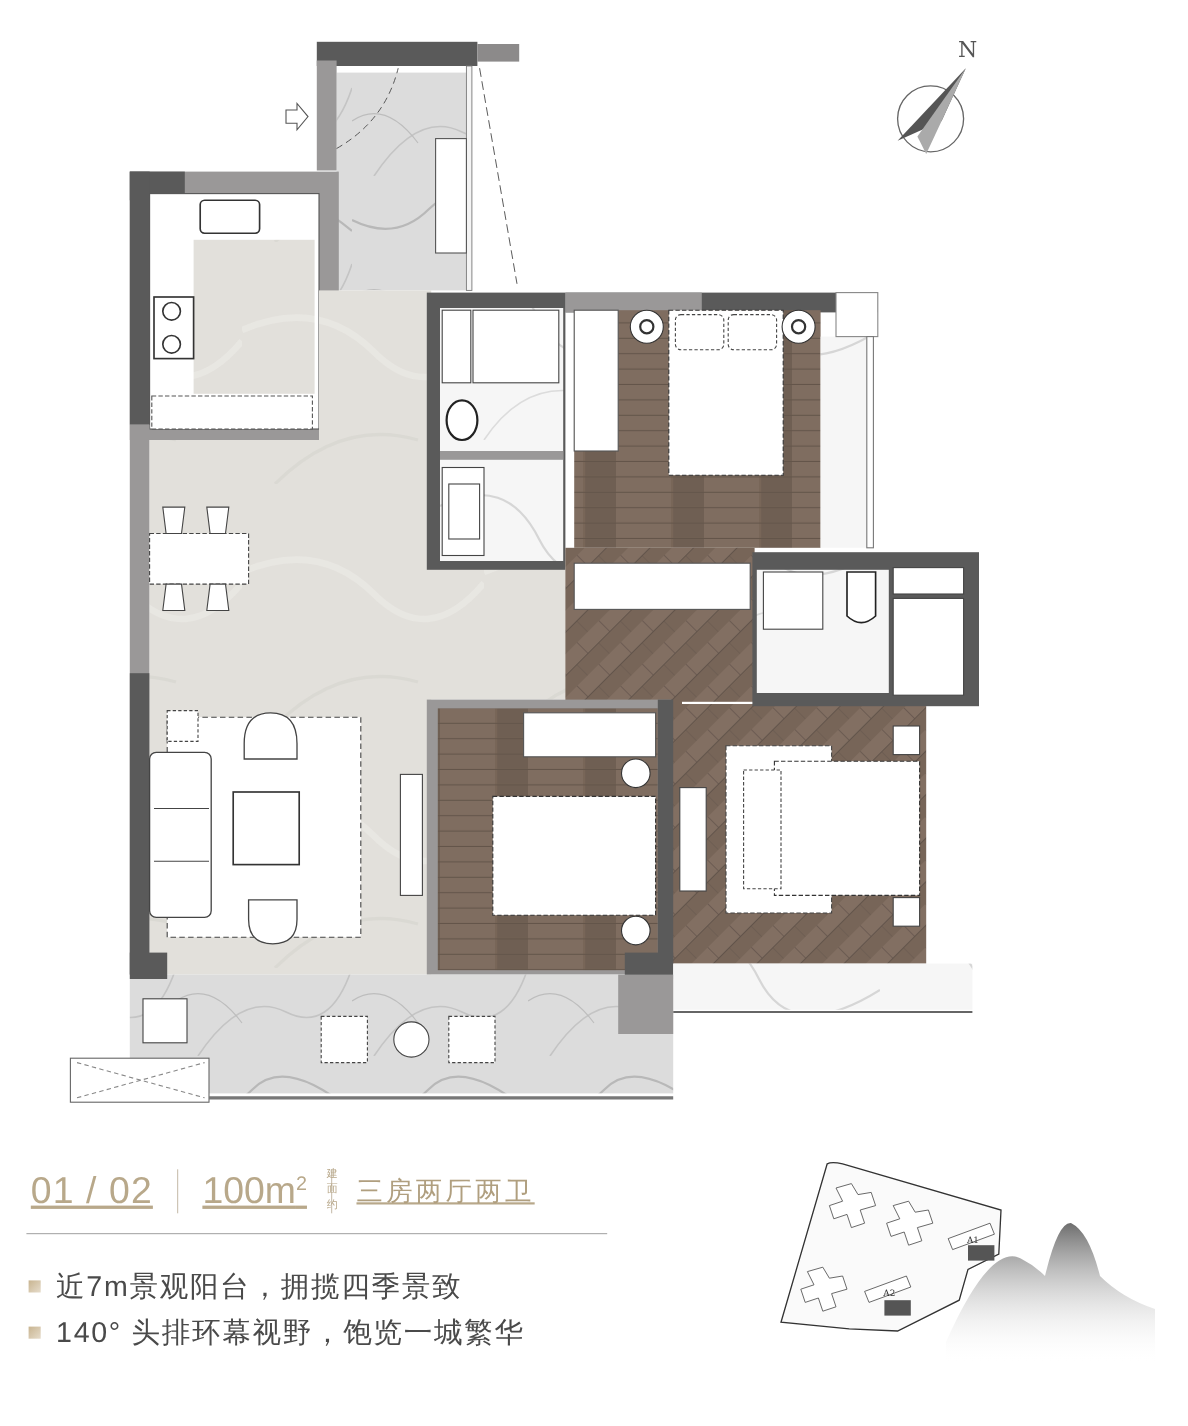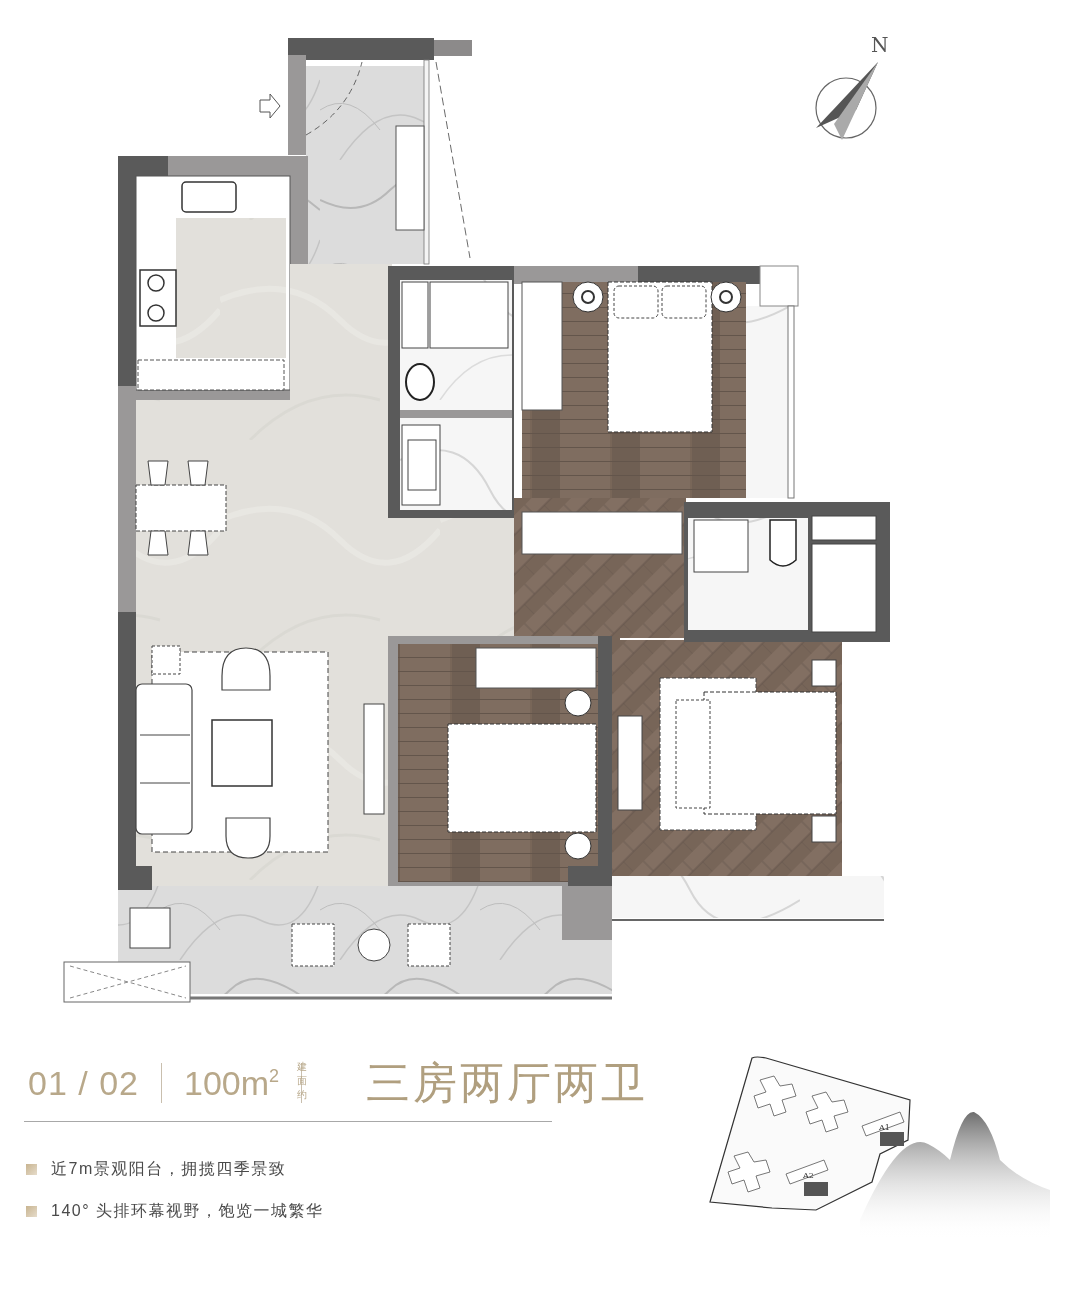--- a/index.html
+++ b/index.html
@@ -1,28 +1,28 @@
 <!DOCTYPE html>
 <html><head>
 <meta charset="utf-8">
 <style>
   html, body { margin:0; padding:0; background:#ffffff; }
   body { width:1080px; height:1296px; position:relative; overflow:hidden; font-family:"Liberation Sans", "DejaVu Sans", sans-serif; }
   #plan { position:absolute; left:0; top:0; width:1080px; height:1010px; }
   .compass-label { position:absolute; left:871px; top:33px; font-family:"DejaVu Serif", "Liberation Serif", serif; font-size:20px; color:#555; }
-  .header-row { position:absolute; left:28px; top:1058px; height:50px; display:flex; align-items:center; color:#b8a88a; }
+  .header-row { position:absolute; left:28px; top:1058px; height:50px; display:flex; align-items:center; color:#b8a88a;text-decoration:underline; }
   .unit-no { font-size:34px; letter-spacing:1px; font-weight:300; }
   .sep { width:1px; height:40px; background:#c9bfae; margin:0 22px; }
   .area { font-size:34px; position:relative; }
   .area .area-note { position:absolute; left:113px; top:-4px; font-size:10px; color:#b8a88a; }
   .area sup { font-size:18px; vertical-align:top; position:relative; top:2px; }
-  .layout-type { font-size:44px; letter-spacing:3px; color:#b09f7f;margin-left:42px; }
+  .layout-type { font-size:24px; letter-spacing:3px; color:#b09f7f; }
   .divider { position:absolute; left:24px; top:1121px; width:528px; height:1px; background:#a8a8a8; }
   .features { position:absolute; left:26px; top:1148px; }
-  .feature { display:flex; align-items:center; height:42px; font-size:16px; color:#4a4a4a; letter-spacing:1.5px; }
+  .feature { display:flex; align-items:center; height:42px; font-size:26px; color:#4a4a4a; letter-spacing:1.5px; }
   .feature .bullet { width:11px; height:11px; background:linear-gradient(135deg,#c8b490,#e6dccb); margin-right:14px; }
   #siteplan { position:absolute; left:700px; top:1040px; width:380px; height:256px; }
 </style>
 </head>
 <body>
 
 <svg id="plan" viewBox="0 0 1080 1010" xmlns="http://www.w3.org/2000/svg">
   <defs>
     <pattern id="wood" width="80" height="14" patternUnits="userSpaceOnUse">
       <rect width="80" height="14" fill="#786658"></rect>

